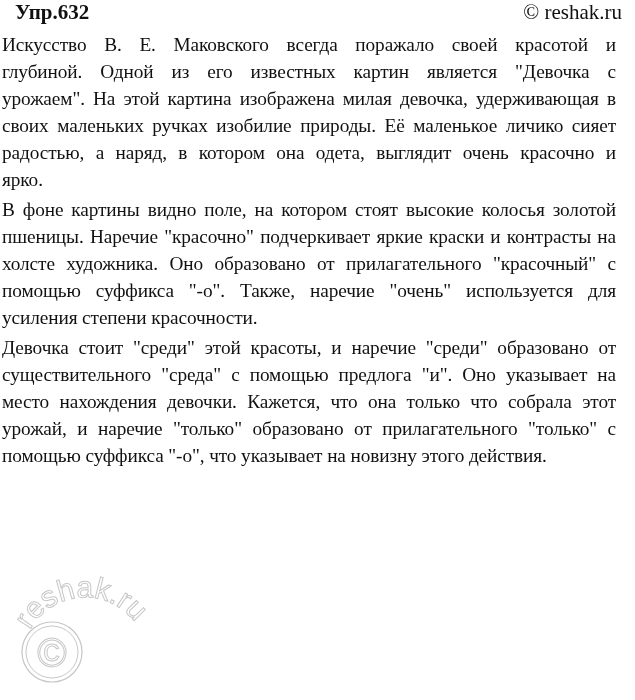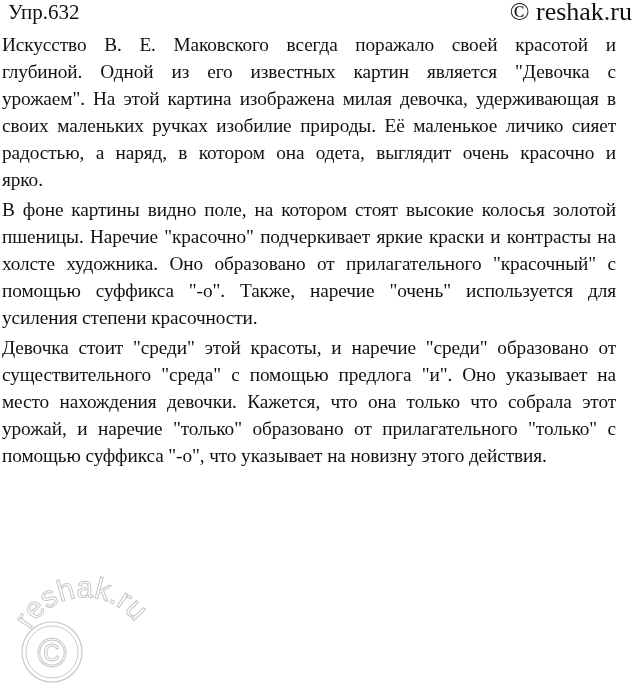--- a/index.html
+++ b/index.html
@@ -17,31 +17,31 @@
     }
     .header {
       position: absolute;
       left: 0;
       right: 0;
       top: 0;
       height: 26px;
     }
     .title {
       position: absolute;
-      left: 8px;
+      left: 15px;
       top: 0px;
-      font-weight: normal;
+      font-weight: bold;
       font-size: 21px;
       line-height: 24px;
     }
     .copyright {
       position: absolute;
-      right: 3px;
+      right: 13px;
       top: 0px;
-      font-size: 26px;
+      font-size: 21px;
       line-height: 24px;
     }
     .content {
       position: absolute;
       left: 2px;
       right: 3px;
       top: 31px;
     }
     .para {
       margin: 0 16px 3px 0;

